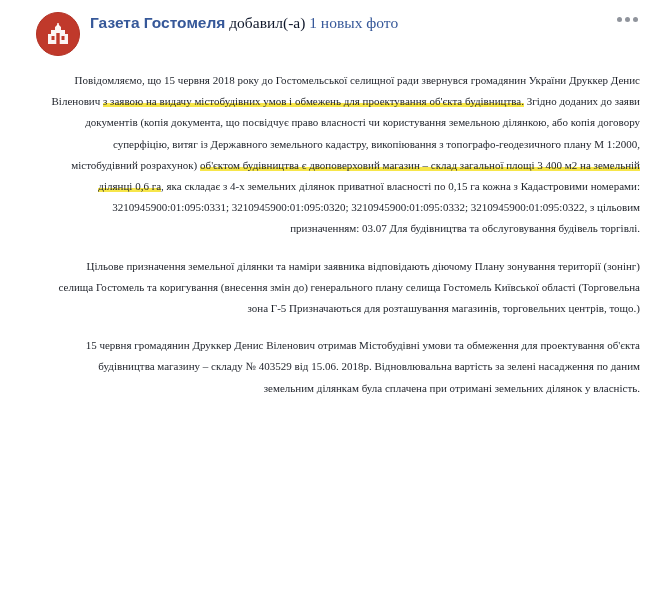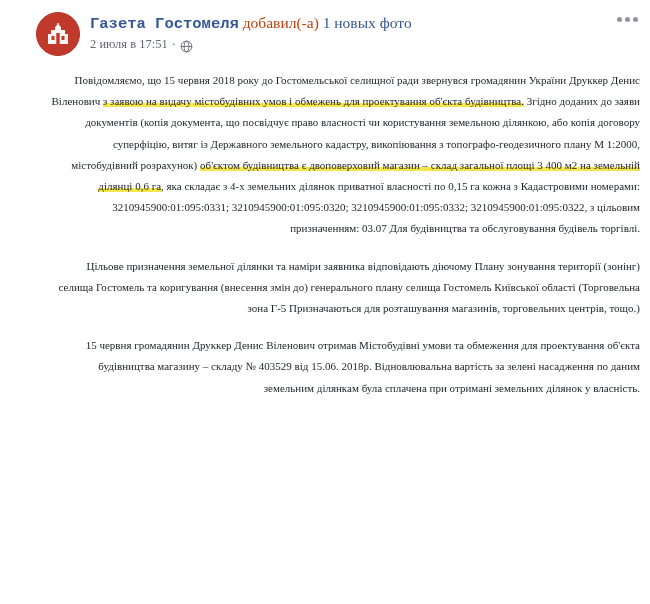--- a/index.html
+++ b/index.html
@@ -56,28 +56,28 @@
     min-width: 0;
     padding-top: 1px;
   }
   .line1 {
     font-size: 15.5px;
     color: #1d2129;
     line-height: 19px;
     white-space: nowrap;
   }
   .page-name {
-    font-family: Liberation Mono, monospace;
+    font-family: Liberation Sans, sans-serif;
     font-weight: bold;
     color: #365899;
     font-size: 15.5px;
   }
   .action-text {
     font-family: "Liberation Serif", serif;
-    color: #c2410c;
+    color: #0f172a;
     font-size: 15.5px;
   }
   .photos-link {
     color: #365899;
     font-size: 15.5px;
   }
   .line2 {
     margin-top: 3px;
     font-size: 12.5px;
     color: #616770;
@@ -145,31 +145,20 @@
         <svg class="crest" viewBox="0 0 26 24">
           <path d="M13 1 L16 4 L16 7 L20 7 L20 11 L23 11 L23 21 L3 21 L3 11 L6 11 L6 7 L10 7 L10 4 Z" fill="#ffffff" opacity="0.95"></path>
           <rect x="11.3" y="10" width="3.4" height="11" fill="#c0392b"></rect>
           <rect x="6.5" y="13" width="3" height="4" fill="#c0392b"></rect>
           <rect x="16.5" y="13" width="3" height="4" fill="#c0392b"></rect>
           <rect x="12.3" y="0" width="1.4" height="4" fill="#ffffff"></rect>
         </svg>
       </div>
       <div class="header-text">
         <div class="line1"><span class="page-name">Газета Гостомеля</span><span class="action-text"> добавил(-а) </span><span class="photos-link">1 новых фото</span></div>
-        <div class="line2">
-          <span class="timestamp">2 июля в 17:51</span>
-          <span class="dot-sep">·</span>
-          <span class="globe-icon">
-            <svg viewBox="0 0 16 16" width="13" height="13">
-              <circle cx="8" cy="8" r="6.6" fill="none" stroke="#616770" stroke-width="1.2"></circle>
-              <ellipse cx="8" cy="8" rx="3" ry="6.6" fill="none" stroke="#616770" stroke-width="1.1"></ellipse>
-              <line x1="1.4" y1="8" x2="14.6" y2="8" stroke="#616770" stroke-width="1.1"></line>
-            </svg>
-          </span>
-        </div>
       </div>
       <div class="menu-dots">
         <span></span>
         <span></span>
         <span></span>
       </div>
     </div>
 
     <div class="post-body">
       <p class="para"><span>Повідомляємо, що 15 червня 2018 року до Гостомельської селищної ради звернувся громадянин України Друккер Денис Віленович </span><span class="hl-full">з заявою на видачу містобудівних умов і обмежень для проектування об'єкта будівництва.</span><span> Згідно доданих до заяви документів (копія документа, що посвідчує право власності чи користування земельною ділянкою, або копія договору суперфіцію, витяг із Державного земельного кадастру, викопіювання з топографо-геодезичного плану М 1:2000, містобудівний розрахунок) </span><span class="hl-full">об'єктом будівництва є двоповерховий магазин – склад загальної площі 3 400 м2 на земельній ділянці 0,6 га</span><span>, яка складає з 4-х земельних ділянок приватної власності по 0,15 га кожна з Кадастровими номерами: 3210945900:01:095:0331; 3210945900:01:095:0320; 3210945900:01:095:0332; 3210945900:01:095:0322, з цільовим призначенням: 03.07 Для будівництва та обслуговування будівель торгівлі.</span></p>

